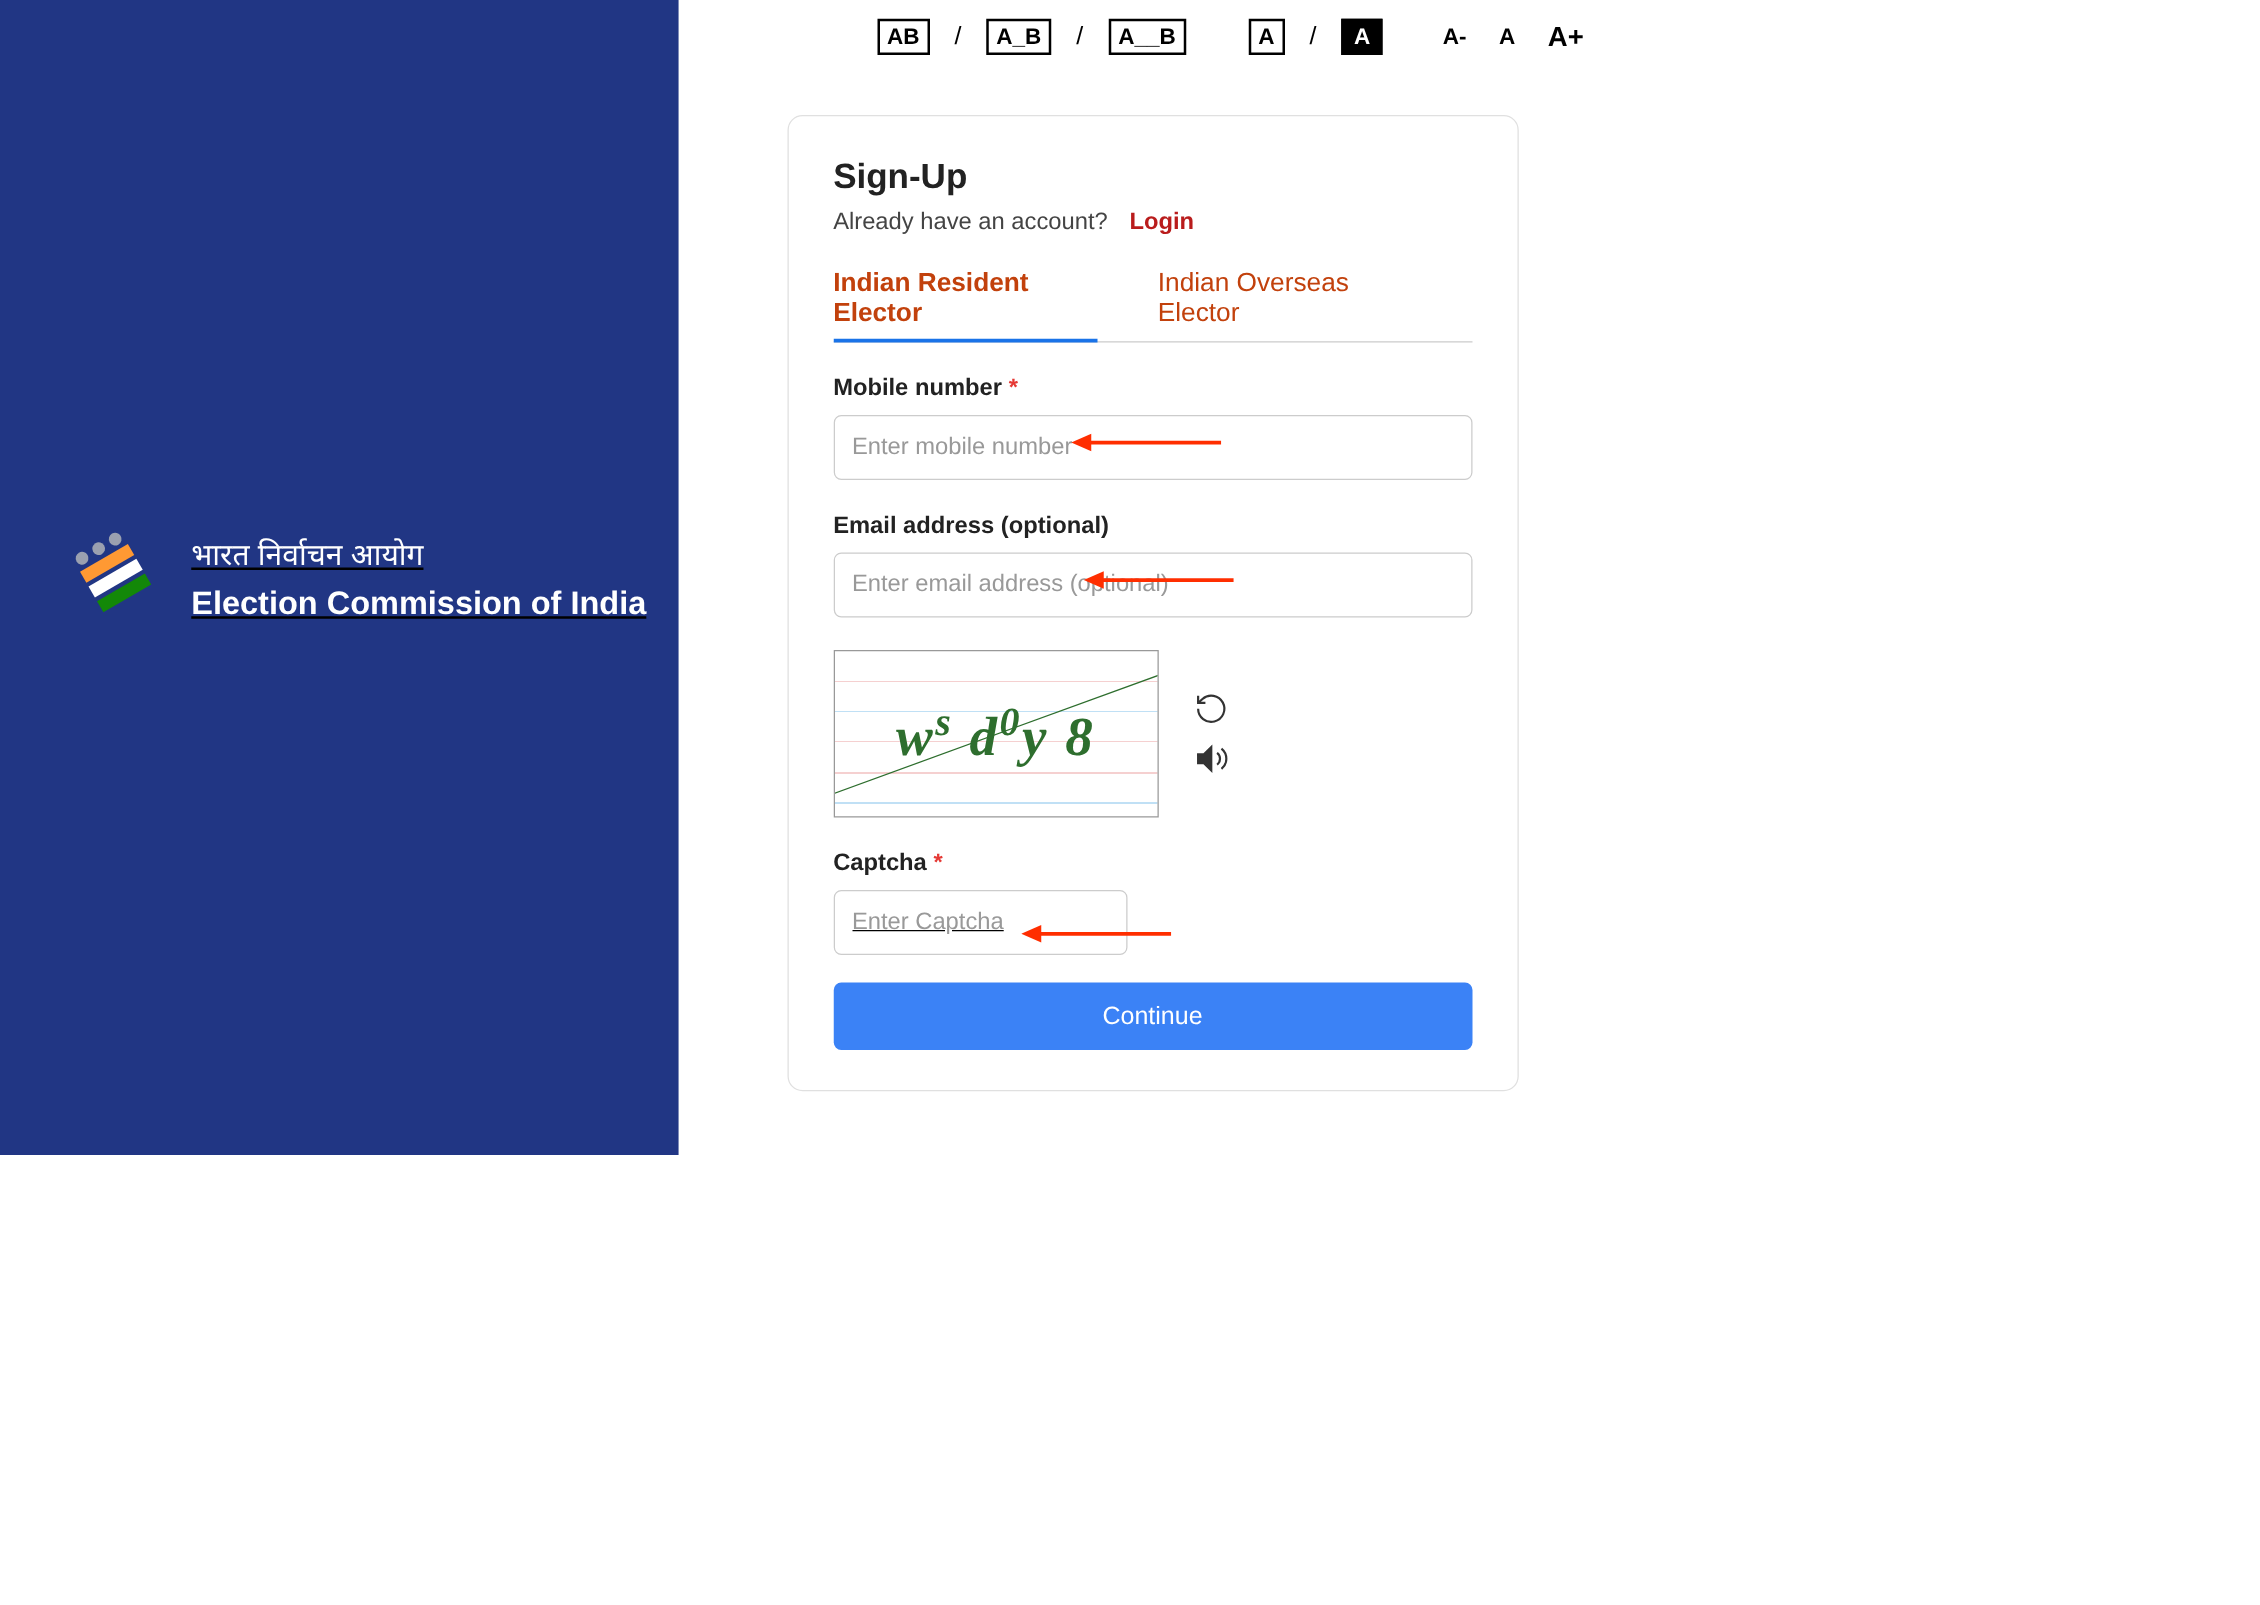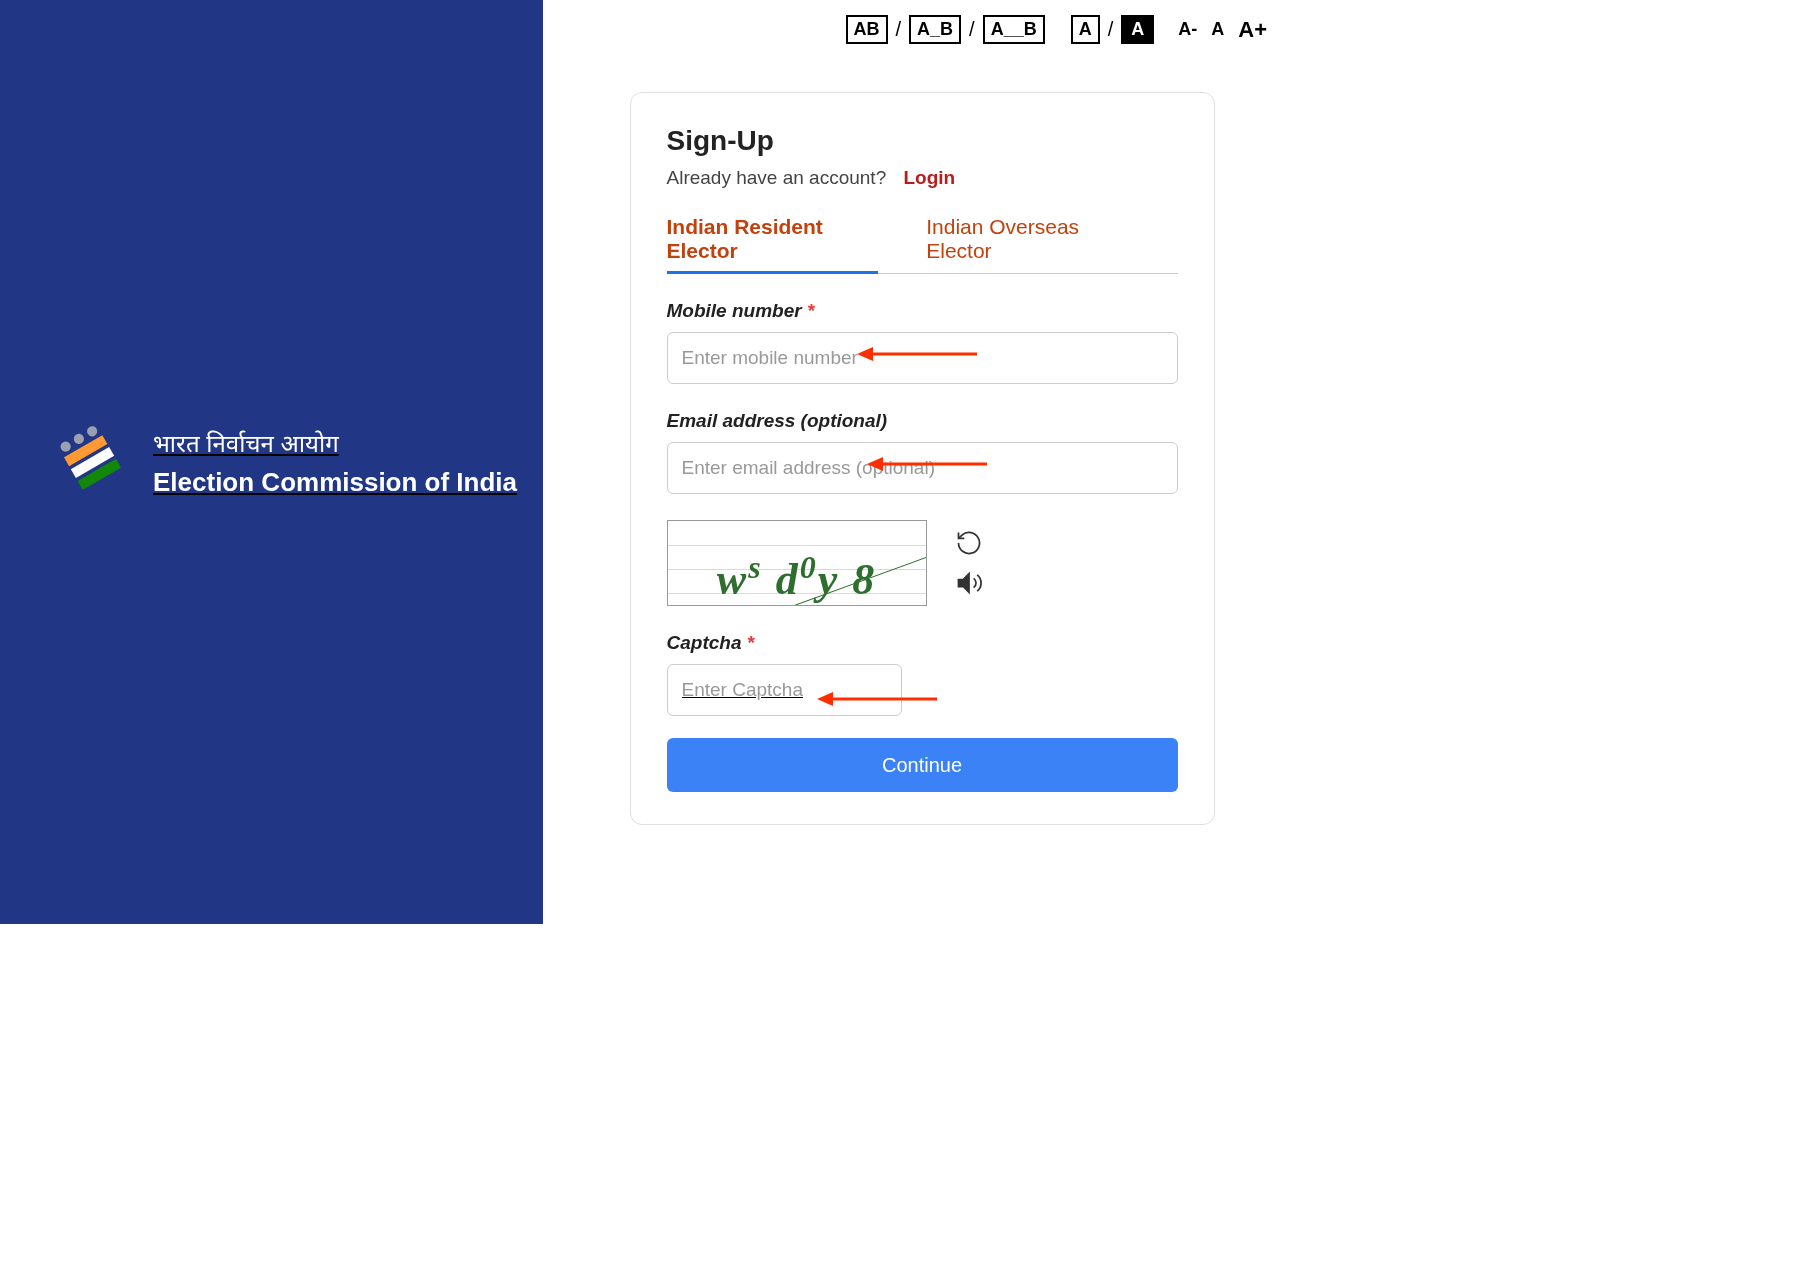--- a/index.html
+++ b/index.html
@@ -50,21 +50,21 @@
       display: flex;
       flex-direction: column;
       align-items: center;
     }
     .accessibility-bar {
       position: absolute;
       top: 15px;
       right: 30px;
       display: flex;
       align-items: center;
-      gap: 6px;
+      gap: 18px;
       font-size: 18px;
       font-weight: 500;
     }
     .acc-box {
       border: 2px solid #000;
       padding: 2px 6px;
       font-size: 18px;
       font-weight: 600;
       cursor: pointer;
     }
@@ -127,21 +127,20 @@
       font-weight: 700;
       border-bottom: 3px solid #1a73e8;
       margin-bottom: -1px;
     }
     .field-label {
       font-size: 19px;
       font-weight: 600;
       color: #222;
       margin-bottom: 10px;
       display: block;
-      font-style: italic;
     }
     .required {
       color: #e53935;
     }
     .text-input {
       width: 100%;
       height: 52px;
       border: 1px solid #ccc;
       border-radius: 6px;
       font-size: 19px;
@@ -166,40 +165,40 @@
       color: #999;
     }
     .captcha-row {
       display: flex;
       align-items: center;
       gap: 28px;
       margin-bottom: 26px;
     }
     .captcha-img-box {
       width: 260px;
-      height: 86px;
+      height: 134px;
       border: 1px solid #999;
       position: relative;
       background: repeating-linear-gradient(
         to bottom,
         transparent 0px,
         transparent 24px,
         #f5d0d0 24px,
         #f5d0d0 25px,
         transparent 25px,
         transparent 48px,
         #c0e0f5 48px,
         #c0e0f5 49px,
         transparent 49px,
         transparent 72px,
         #f5d0d0 72px,
         #f5d0d0 73px
       );
       display: flex;
-      align-items: flex-end;
+      align-items: center;
       justify-content: center;
       overflow: hidden;
     }
     .captcha-text {
       font-family: 'Brush Script MT', cursive;
       font-style: italic;
       font-size: 44px;
       color: #2e6e2e;
       font-weight: bold;
       letter-spacing: 2px;

